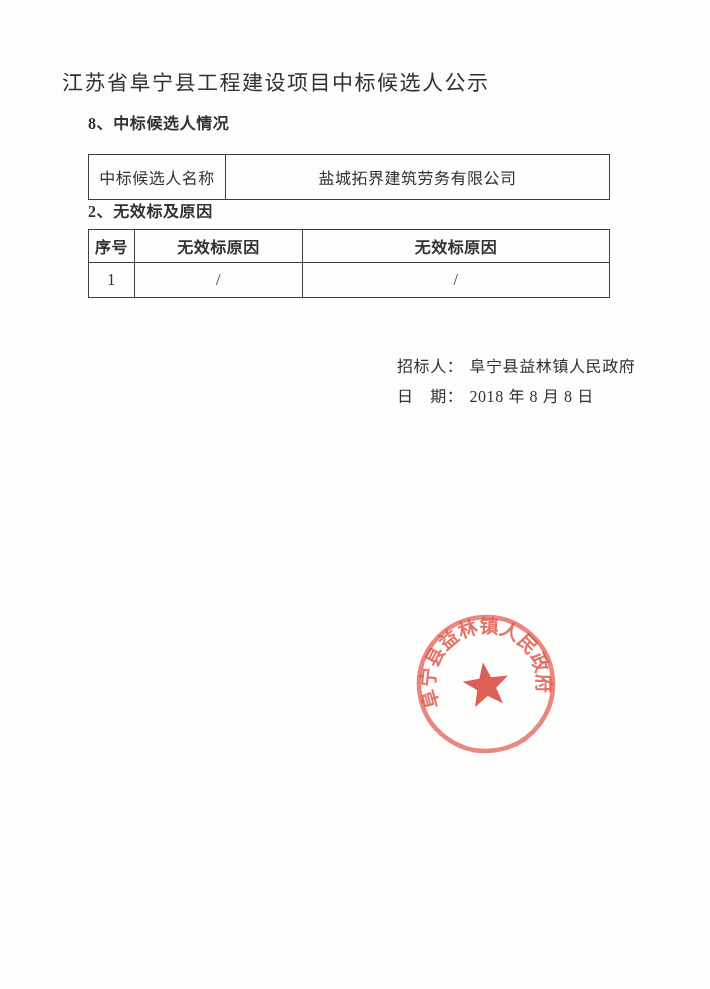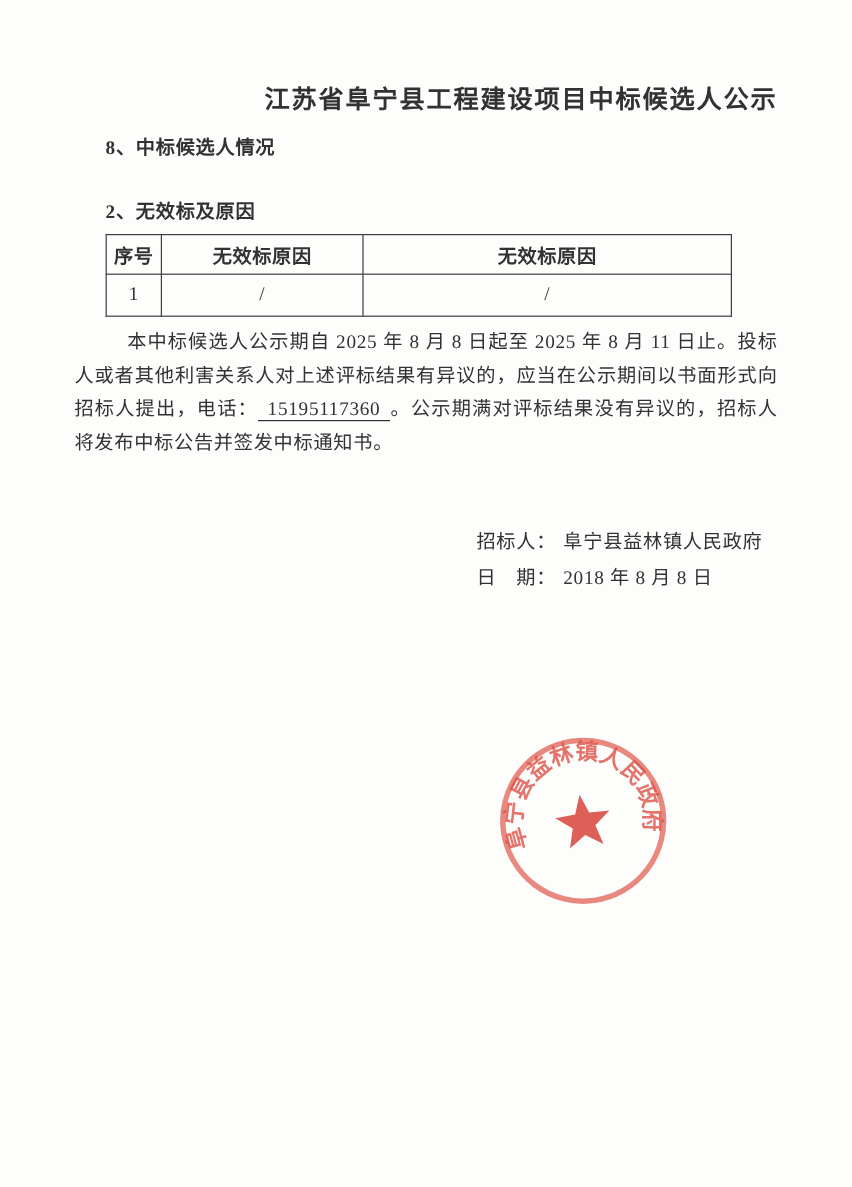--- a/index.html
+++ b/index.html
@@ -8,40 +8,40 @@
     width:710px;height:989px;
     background:#fdfdfc;
     color:#323232;
     font-family:"Liberation Serif","DejaVu Serif",serif;
     overflow:hidden;
   }
   .content{padding:58px 62px 0 62px;}
 
   .title{
     margin:10px 0 0 0;
-    font-size:21px;font-weight:bold;
-    line-height:30px;text-align:right;
+    font-size:21px;font-weight:normal;
+    line-height:30px;text-align:left;
     letter-spacing:1.5px;
   }
 
   .para{
     margin:0;font-size:16px;line-height:28px;
     text-align:justify;letter-spacing:0.6px;
   }
   .intro{margin-top:60px;text-indent:44px;}
   .closing{margin-top:8px;text-indent:44px;}
 
   .highlight{font-weight:bold;text-decoration:underline;text-underline-offset:3px;}
   .phone{border-bottom:1.5px solid #323232;padding:0 8px;white-space:nowrap;}
 
   .sec-heading{
     margin:14px 0 0 26px;
     font-size:16px;font-weight:bold;line-height:24px;letter-spacing:0.6px;
   }
-  .sec-heading.tight{margin-top:12px;}
+  .sec-heading.tight{margin-top:0;}
 
   table{border-collapse:collapse;margin-left:26px;width:522px;table-layout:fixed;}
   td,th{border:1.6px solid #3d3d3d;text-align:center;font-size:16px;letter-spacing:0.5px;}
   .tbl1{margin-top:18px;}
   .tbl1 td{height:42px;}
   .tbl1 .lbl{width:134px;}
   .tbl2{margin-top:5px;}
   .tbl2 th{height:30px;font-weight:bold;}
   .tbl2 td{height:32px;}
 
@@ -76,20 +76,24 @@
 <div class="page">
   <div class="content">
 
     <h1 class="title">江苏省阜宁县工程建设项目中标候选人公示</h1>
 
 
     <div class="sec-heading">8、中标候选人情况</div>
 
     <table class="tbl1">
       <tbody>
+        <tr>
+          <td class="lbl">中标候选人名称</td>
+          <td>盐城拓界建筑劳务有限公司</td>
+        </tr>
       </tbody>
     </table>
 
     <div class="sec-heading tight">2、无效标及原因</div>
 
     <table class="tbl2">
       <colgroup>
           <col style="width:46px">
           <col style="width:168px">
           <col>
@@ -104,21 +108,20 @@
       <tbody>
         <tr>
           <td>1</td>
           <td>/</td>
           <td>/</td>
         </tr>
       </tbody>
     </table>
 
 
-    <p class="para closing"><span>本中标候选人公示期自 2025 年 8 月 8 日起至 2025 年 8 月 11 日止。投标人或者其他利害关系人对上述评标结果有异议的，应当在公示期间以书面形式向招标人提出，电话：</span><span class="phone">15195117360</span><span>。公示期满对评标结果没有异议的，招标人将发布中标公告并签发中标通知书。</span></p>
 
     <div class="signature">
       <div class="sig-row"><span>招标人：</span><span class="sig-value">阜宁县益林镇人民政府</span></div>
       <div class="sig-row"><span>日　期：</span><span class="sig-value">2018 年 8 月 8 日</span></div>
     </div>
 
   </div>
 
   <div class="seal">
     <svg width="146" height="146" viewBox="0 0 146 146">

